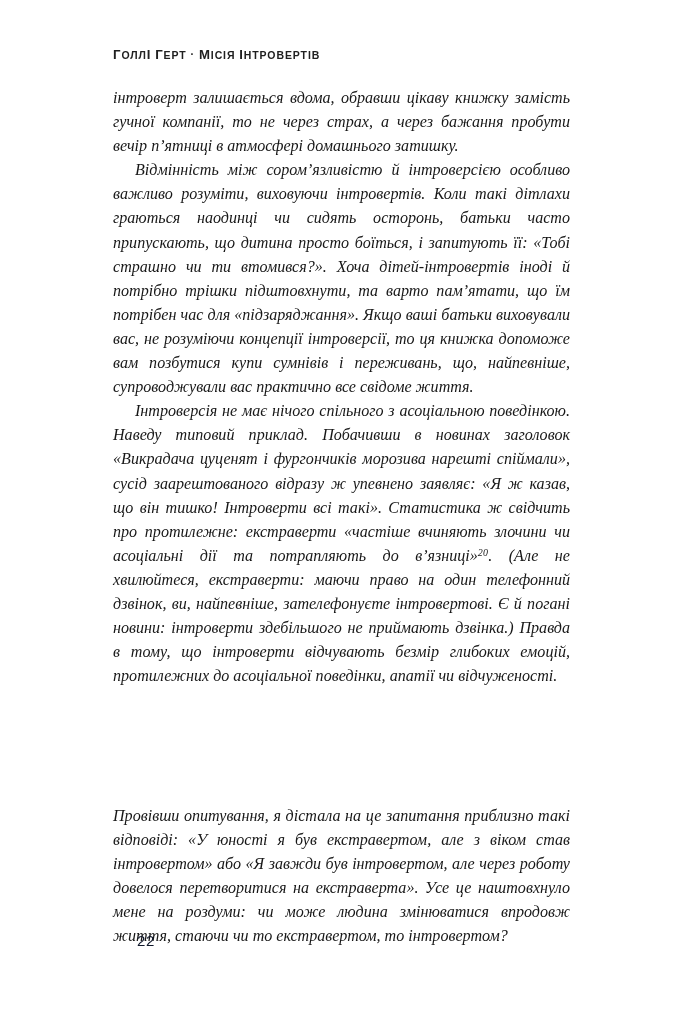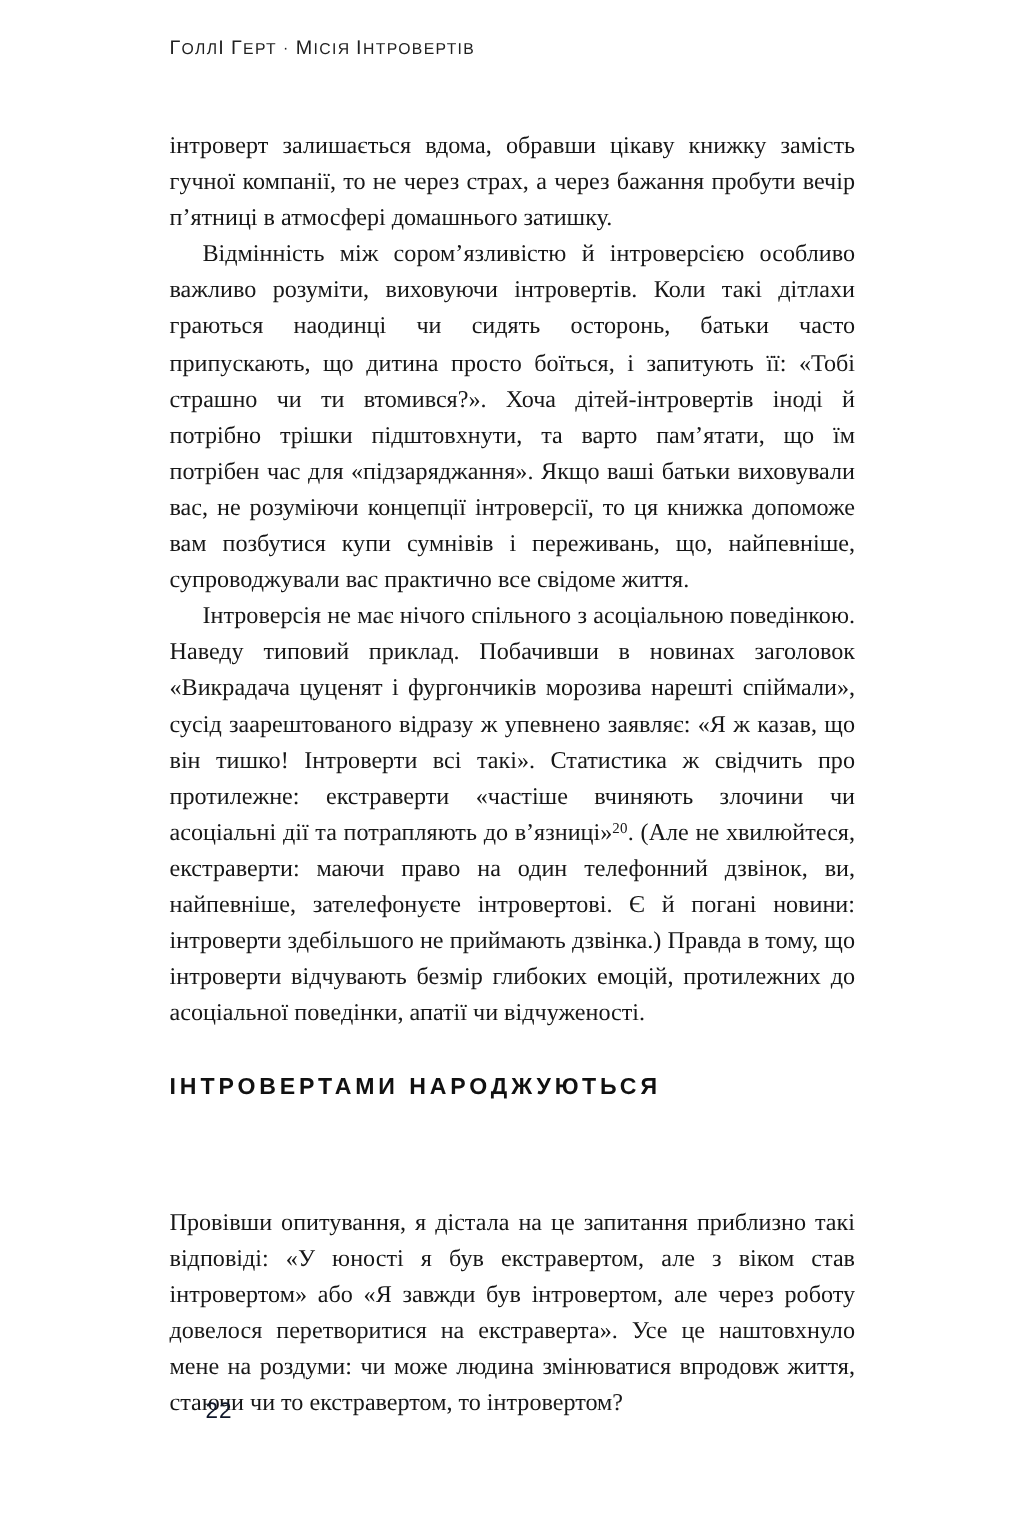--- a/index.html
+++ b/index.html
@@ -24,25 +24,25 @@
     top: 0;
     width: 682px;
     height: 1024px;
     background: #ffffff;
   }
 
   
   .running-head {
     position: absolute;
     left: 113px;
-    top: 24px;
+    top: 47px;
     width: 460px;
     font-family: "Liberation Sans", "DejaVu Sans", sans-serif;
     font-size: 10.5px;
-    font-weight: 400;
+    font-weight: 700;
     letter-spacing: 0.9px;
     color: #202020;
     text-transform: uppercase;
     white-space: nowrap;
   }
   .running-head .rh-cap { font-size: 13.2px; }
   .running-head .rh-sep {
     display: inline-block;
     padding: 0 4px;
     position: relative;
@@ -59,20 +59,21 @@
 
   p.body-par {
     margin: 0;
     font-size: 16.1px;
     line-height: 24.1px;
     text-align: justify;
     text-justify: inter-word;
     hyphens: manual;
     -webkit-hyphens: manual;
     color: #171717;
+    font-style: italic;
   }
   p.body-par.indent {
     text-indent: 22px;
   }
   p.body-par + p.body-par {
     margin-top: 0;
   }
 
   sup.footnote-ref {
     font-size: 0.62em;
@@ -130,21 +131,20 @@
 
     <p class="body-par">інтроверт залишається вдома, обравши цікаву книжку замість гучної компанії, то не через страх, а через бажання пробути вечір п’ятниці в атмосфері домашнього затишку.</p>
 
     <p class="body-par indent">Відмінність між сором’язливістю й інтроверсією особливо важливо розуміти, виховуючи інтровертів. Коли такі дітлахи граються наодинці чи сидять осторонь, батьки часто припускають, що дитина просто боїться, і запитують її: «Тобі страшно чи ти втомився?». Хоча дітей-інтровертів іноді й потрібно трішки підштовхнути, та варто пам’ятати, що їм потрібен час для «підзаряджання». Якщо ваші батьки виховували вас, не розуміючи концепції інтроверсії, то ця книжка допоможе вам позбутися купи сумнівів і переживань, що, найпевніше, супроводжували вас практично все свідоме життя.</p>
 
     <p class="body-par indent"><span>Інтроверсія не має нічого спільного з асоціальною поведінкою. Наведу типовий приклад. Побачивши в новинах заголовок «Викрадача цуценят і фургончиків морозива нарешті спіймали», сусід заарештованого відразу ж упевнено заявляє: «Я ж казав, що він тишко! Інтроверти всі такі». Статистика ж свідчить про протилежне: екстраверти «частіше вчиняють злочини чи асоціальні дії та потрапляють до в’язниці»</span><sup class="footnote-ref">20</sup><span>. (Але не хвилюйтеся, екстраверти: маючи право на один телефонний дзвінок, ви, найпевніше, зателефонуєте інтровертові. Є й погані новини: інтроверти здебільшого не приймають дзвінка.) Правда в тому, що інтроверти відчувають безмір глибоких емоцій, протилежних до асоціальної поведінки, апатії чи відчуженості.</span></p>
 
   </div>
 
   <h2 class="section-heading">
-    <span class="hd-line">Інтровертами народжуються</span>
   </h2>
 
   <div class="closing-block">
     <p class="body-par">Провівши опитування, я дістала на це запитання приблизно такі відповіді: «У юності я був екстравертом, але з віком став інтровертом» або «Я завжди був інтровертом, але через роботу довелося перетворитися на екстраверта». Усе це наштовхнуло мене на роздуми: чи може людина змінюватися впродовж життя, стаючи чи то екстравертом, то інтровертом?</p>
   </div>
 
   <div class="folio">22</div>
 
 </div>
 

